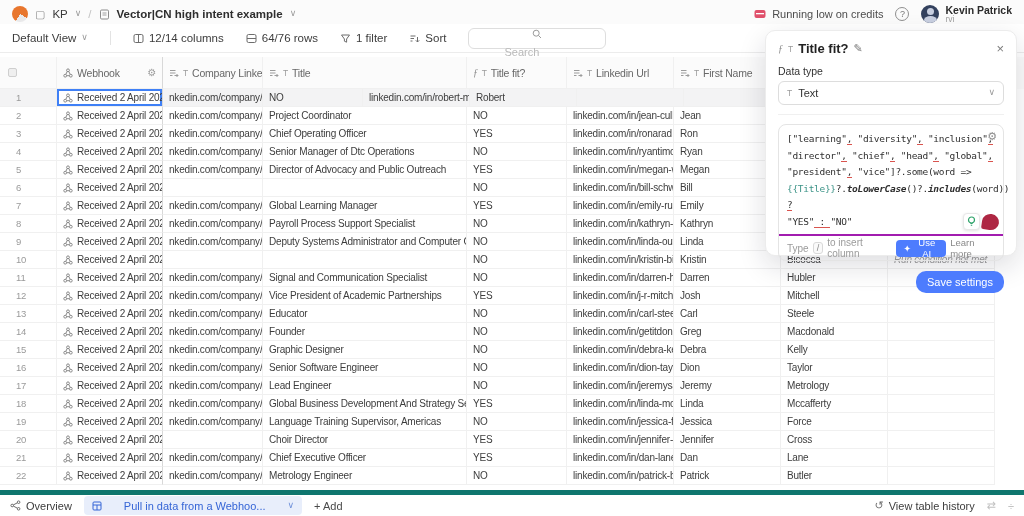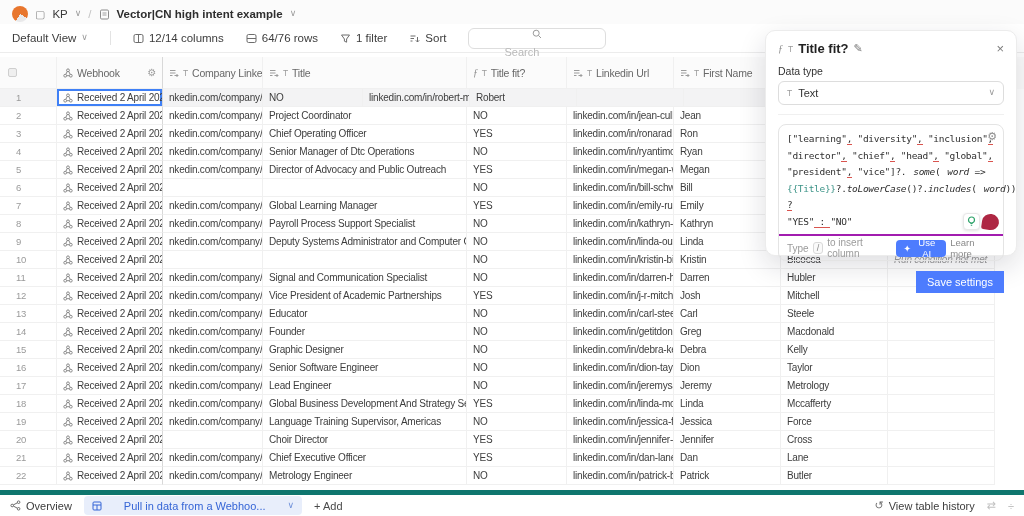--- a/index.html
+++ b/index.html
@@ -74,37 +74,37 @@
   .pencil{color:#7c7c7c;font-size:11px;}
   .dtype-label{font-size:10.5px;color:#333;margin:9px 0 4px;font-weight:500;}
   .dtype-select{display:flex;align-items:center;gap:6px;border:1px solid #ddd;border-radius:6px;
     height:24px;padding:0 8px;font-size:11px;color:#333;}
   .dtype-select .chev{margin-left:auto;}
   .panel-hr{border:none;border-top:1px solid #f0f0f0;margin:9px 0;}
   .codebox{border:1px solid #e4e4e4;border-radius:8px;position:relative;}
   .codelines{padding:6px 8px 4px;font-family:"DejaVu Sans Mono",monospace;font-size:9.5px;
     line-height:16.5px;color:#2f2f2f;letter-spacing:-0.3px;min-height:87px;}
   .seg-u{border-bottom:1.5px solid #d9544e;}
-  .seg-i{font-style:italic;margin-left:7px;}
-  .seg-ib{font-style:italic;font-weight:400;}
+  .seg-i{}
+  .seg-ib{font-style:italic;font-weight:700;}
   .seg-r{color:#3d9488;}
   .code-gear{position:absolute;top:5px;right:6px;color:#8e8e8e;font-size:11px;}
   .code-float{position:absolute;right:4px;bottom:30px;display:flex;align-items:center;gap:2px;}
   .bulb-btn{width:17px;height:17px;border-radius:4px;background:#fff;border:1px solid #e7e7e7;
     display:flex;align-items:center;justify-content:center;box-shadow:0 1px 3px rgba(0,0,0,.12);}
   .blob{width:17px;height:16px;border-radius:50% 50% 50% 12%;background:#ae2743;transform:rotate(8deg);}
   .code-hint{display:flex;align-items:center;gap:4px;border-top:2px solid #a21caf;
     height:26px;padding:0 8px;font-size:10px;color:#9b9b9b;}
   .kbd{border:1px solid #d9d9d9;border-radius:3px;padding:0 3px;font-size:9px;color:#8a8a8a;background:#fafafa;}
   .useai-btn{margin-left:auto;background:#4d7cfe;color:#fff;border:none;border-radius:4px;
     height:17px;padding:0 7px;font-size:9.5px;display:flex;align-items:center;gap:3px;
     font-family:"Liberation Sans",sans-serif;}
   .learn-more{font-size:9.5px;color:#8a8a8a;}
   .save-row{display:flex;justify-content:flex-end;margin-top:10px;}
-  .save-btn{background:#4d7cfe;color:#fff;border:none;border-radius:0;height:22px;
+  .save-btn{background:#4d7cfe;color:#fff;border:none;border-radius:10px;height:22px;
     padding:0 11px;font-size:11px;font-weight:500;font-family:"Liberation Sans",sans-serif;}
   
   .footer{position:absolute;left:0;right:0;bottom:0;height:26px;background:#fff;
     border-top:5px solid #0f766e;display:flex;align-items:center;padding:0 10px;gap:12px;
     font-size:11px;color:#3d3d3d;}
   .ov-item{display:flex;align-items:center;gap:5px;}
   .src-tab{display:flex;align-items:center;gap:22px;background:#e8eefb;color:#3565d6;
     border-radius:4px;height:19px;padding:0 8px;font-size:11px;font-weight:500;}
   .src-tab .chev{color:#6d8fd9;}
   .add-btn{color:#4a4a4a;font-size:11px;}
@@ -119,20 +119,37 @@
   <span class="crumb-icon">▢</span>
   <span>KP</span>
   <span class="chev">∨</span>
   <span class="crumb-sep">/</span>
   <svg class="mini" width="11" height="11" viewBox="0 0 11 11">
       <rect x="1.5" y="1" width="8" height="9" rx="1.2" fill="none" stroke="#8a8a8a"></rect>
       <path d="M3.5 4h4M3.5 6h4" stroke="#8a8a8a" stroke-width=".8"></path>
     </svg>
   <span class="doc-title">Vector|CN high intent example</span>
   <span class="chev">∨</span>
+  <div class="topbar-right">
+    <div class="credits">
+      <svg class="mini" width="12" height="10" viewBox="0 0 12 10">
+          <rect x="0.5" y="1" width="11" height="8" rx="2" fill="#e0506b"></rect>
+          <rect x="2" y="4" width="8" height="1.3" fill="#fff"></rect>
+        </svg>
+      <span>Running low on credits</span>
+    </div>
+    <div class="help-circ">?</div>
+    <div class="userbox">
+      <div class="avatar"></div>
+      <div>
+        <div class="username">Kevin Patrick</div>
+        <div class="userorg">rvi</div>
+      </div>
+    </div>
+  </div>
 </div>
 
 <div class="toolbar">
   <div class="tb-item">
     <span>Default View</span>
     <span class="chev">∨</span>
   </div>
   <div class="tb-divider"></div>
   <div class="tb-item">
     <svg class="mini" width="11" height="11" viewBox="0 0 11 11">

